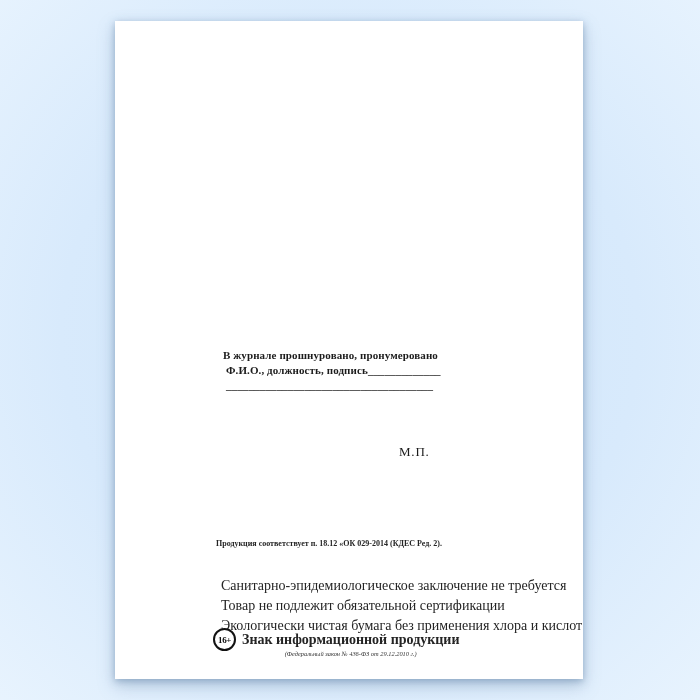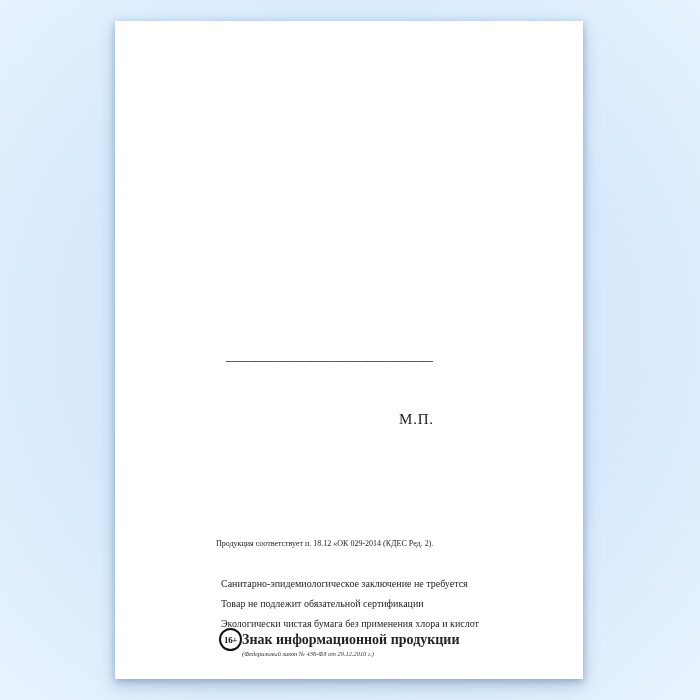--- a/index.html
+++ b/index.html
@@ -42,55 +42,57 @@
     line-height: 14.5px;
     color: var(--text, #1c1c1c);
     letter-spacing: 0.1px;
     white-space: nowrap;
   }
   .stitch-line.indent { padding-left: 3px; }
   .stitch-line.line5 { margin-top: 1px; }
   .stamp-mark {
     position: absolute;
     left: 284px;
-    top: 390px;
-    font-size: 15px;
+    top: 423px;
+    font-size: 13px;
     color: var(--text, #1c1c1c);
     letter-spacing: 0.8px;
   }
   
   .compliance {
     position: absolute;
     left: 101px;
     top: 518px;
     font-size: 8px;
     line-height: 10.3px;
     color: #242424;
     white-space: nowrap;
+    font-weight: bold;
   }
   .compliance .ital { font-style: italic; }
   
   .note {
     position: absolute;
     left: 106px;
-    font-size: 10px;
+    font-size: 14px;
     color: #242424;
     white-space: nowrap;
   }
   .note-sanitary { top: 557px; }
   .note-cert     { top: 577px; }
   .note-eco      { top: 597px; }
   
   .age-row {
     position: absolute;
-    left: 104px;
+    left: 98px;
     top: 607px;
     display: flex;
     align-items: flex-start;
-    gap: 0;
+    gap: 6px;
+    text-align: center;
   }
   .age-badge {
     width: 19px;
     height: 19px;
     border: 2.6px solid #121212;
     border-radius: 50%;
     display: flex;
     align-items: center;
     justify-content: center;
     font-weight: 700;
@@ -115,20 +117,22 @@
     white-space: nowrap;
   }
 </style>
 </head>
 <body>
 
 <div class="scene">
   <div class="paper">
 
     <div class="stitch-block">
+      <div class="stitch-line">В журнале прошнуровано, пронумеровано</div>
+      <div class="stitch-line indent">Ф.И.О., должность, подпись_____________</div>
       <div class="stitch-line indent line5">_____________________________________</div>
     </div>
 
     <div class="stamp-mark">М.П.</div>
 
     <div class="compliance">
       <div>Продукция соответствует п. 18.12 «ОК 029-2014 (КДЕС Ред. 2).</div>
     </div>
 
     <div class="note note-sanitary">Санитарно-эпидемиологическое заключение не требуется</div>

